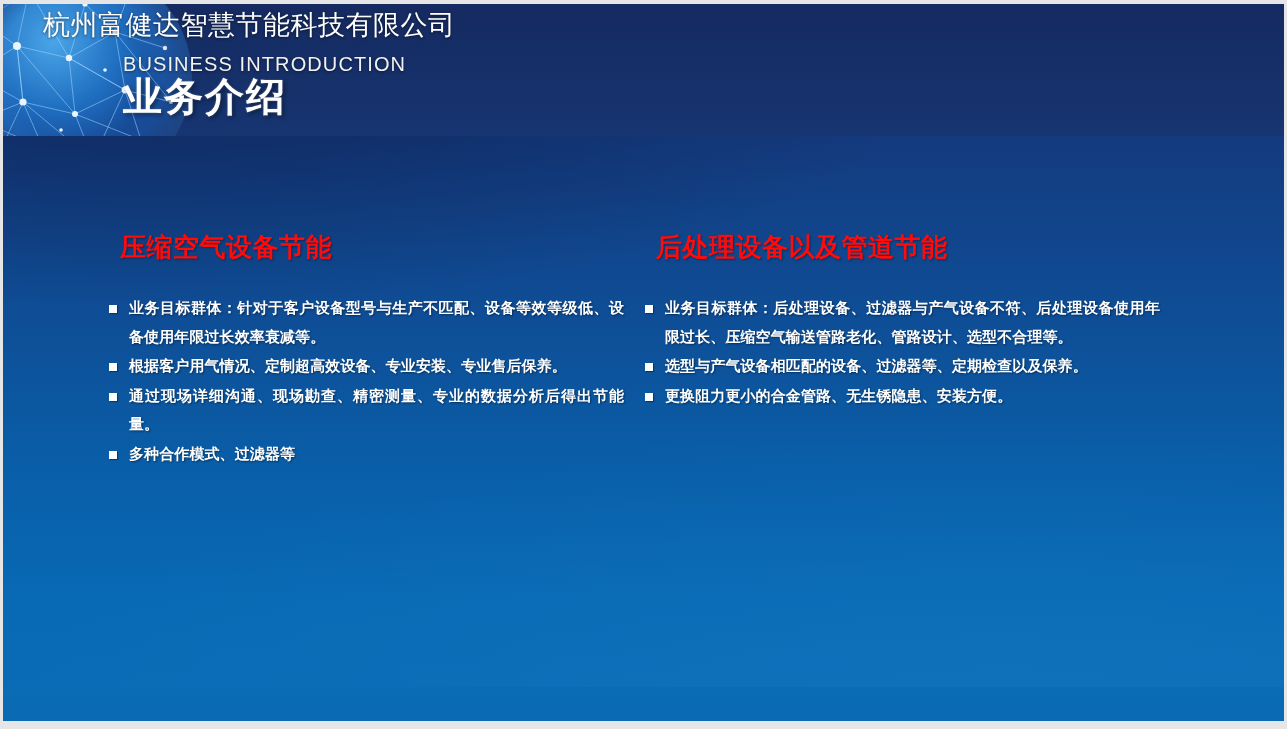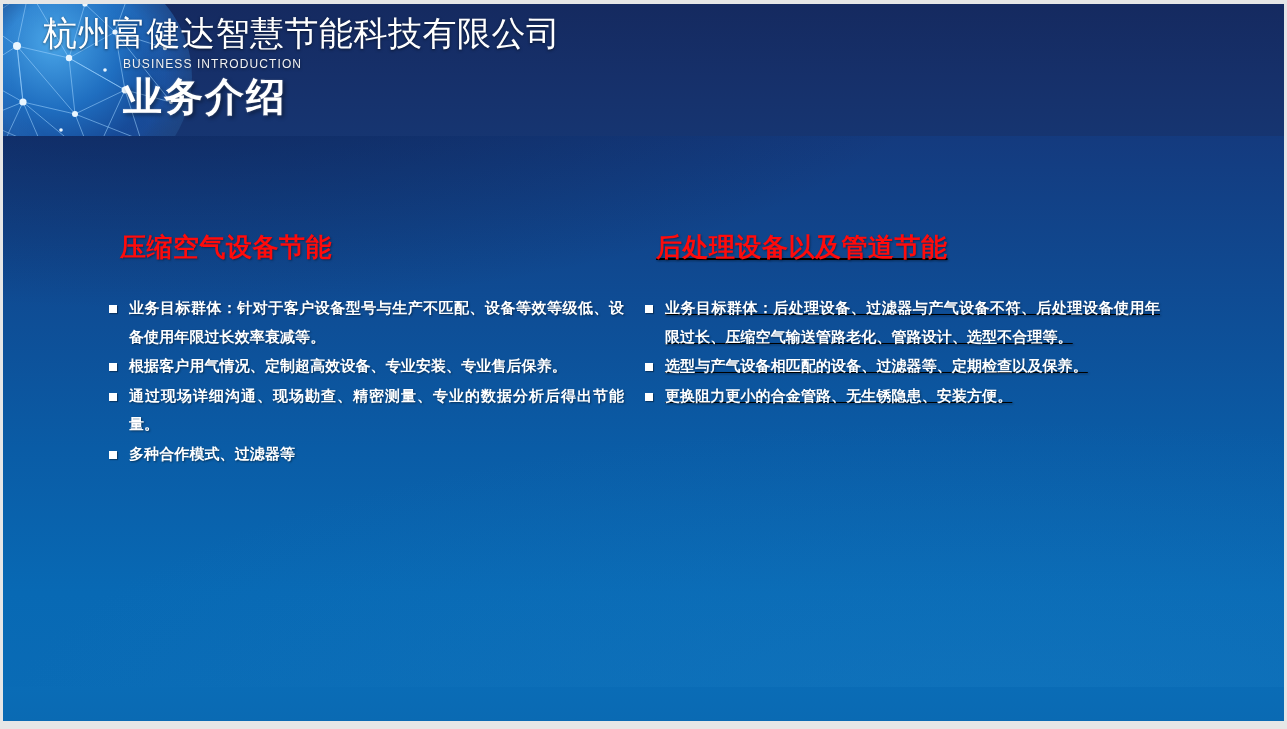--- a/index.html
+++ b/index.html
@@ -49,46 +49,46 @@
   
   .globe-wrap{
     position:absolute;left:-38px;top:-42px;width:230px;height:230px;
     -webkit-mask-image:radial-gradient(circle at 50% 50%, #000 52%, rgba(0,0,0,.55) 70%, rgba(0,0,0,0) 86%);
             mask-image:radial-gradient(circle at 50% 50%, #000 52%, rgba(0,0,0,.55) 70%, rgba(0,0,0,0) 86%);
     pointer-events:none;
   }
   .globe-wrap svg{display:block;width:100%;height:100%;}
   
   .company-name{
-    position:absolute;left:40px;top:14px;
-    font-size:34px;line-height:30px;color:#ffffff;
+    position:absolute;left:40px;top:6px;
+    font-size:27px;line-height:30px;color:#ffffff;
     letter-spacing:.5px;
     text-shadow:0 1px 3px rgba(0,0,0,.55);
     white-space:nowrap;
   }
   .eyebrow{
     position:absolute;left:120px;top:50px;
-    font-size:12px;line-height:20px;color:#f2f2f2;
+    font-size:20px;line-height:20px;color:#f2f2f2;
     letter-spacing:1.1px;font-weight:400;
     text-shadow:0 1px 3px rgba(0,0,0,.5);
     white-space:nowrap;
   }
   .section-title{
     position:absolute;left:120px;top:70px;
     font-size:39px;line-height:46px;color:#ffffff;
     font-weight:bold;letter-spacing:2px;
     text-shadow:2px 2px 4px rgba(0,0,0,.45), 0 0 2px rgba(255,255,255,.35);
     white-space:nowrap;
     font-family:Liberation Serif, serif;
   }
   
   .columns{position:absolute;left:0;top:228px;width:100%;}
   .col{position:absolute;top:0;}
   .col-left{left:106px;width:515px;}
-  .col-right{left:642px;width:515px;text-decoration:underline;}
+  .col-right{left:642px;width:515px;}
   .col-heading{
     color:#ff0b0b;
     font-size:26px;line-height:30px;font-weight:bold;
     letter-spacing:.5px;
     text-shadow:1px 1px 2px rgba(0,0,0,.35);
     margin:0 0 32px 11px;
     white-space:nowrap;
   }
   .bullets{list-style:none;margin:0;padding:0;}
   .bullets li{

